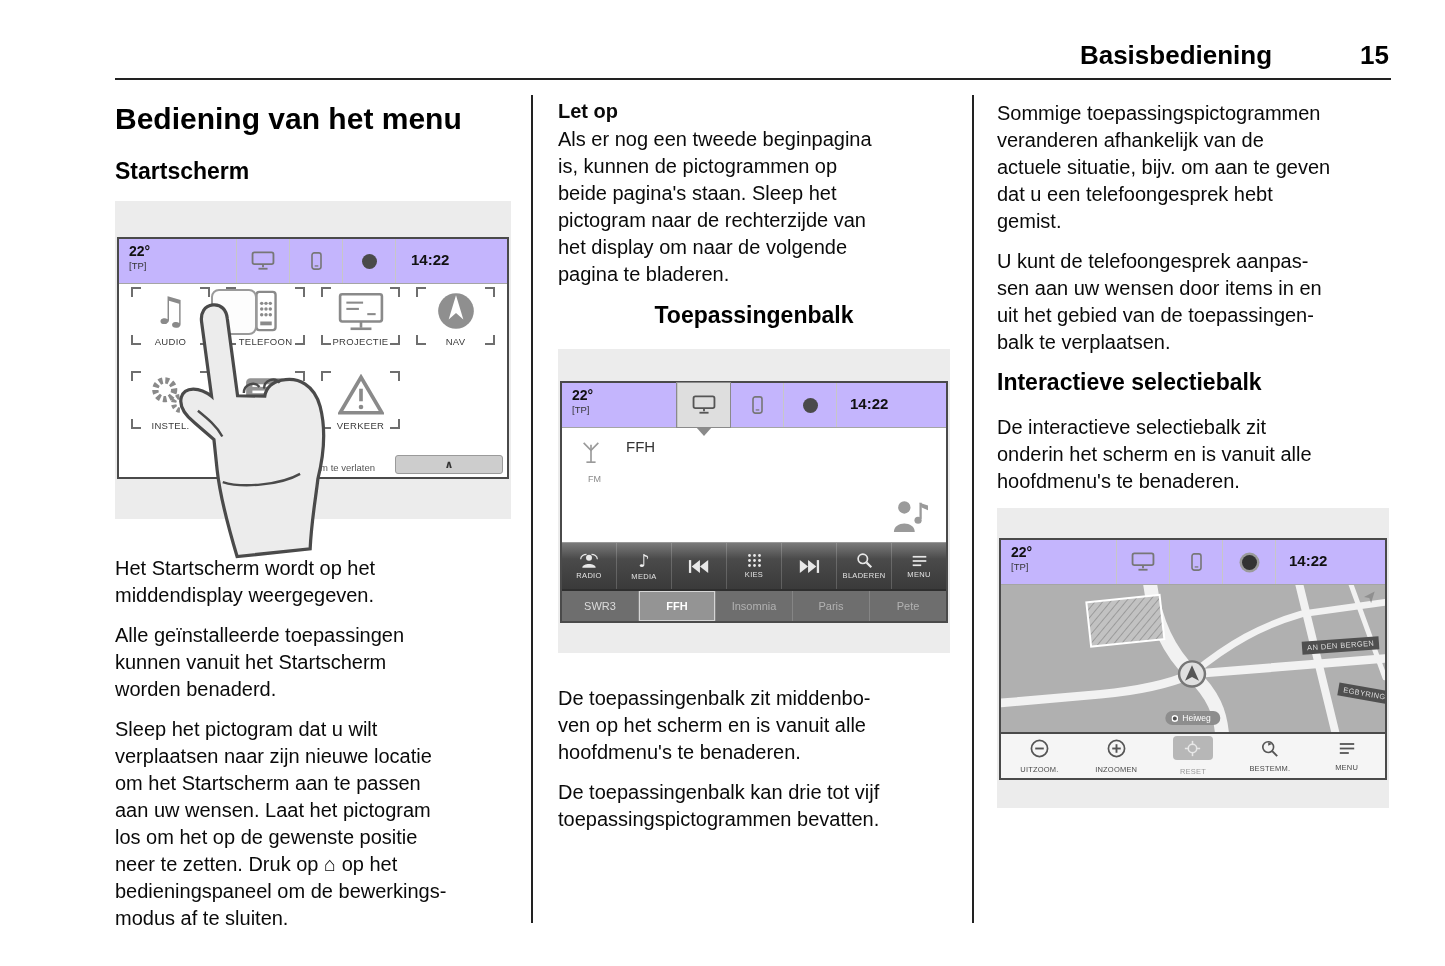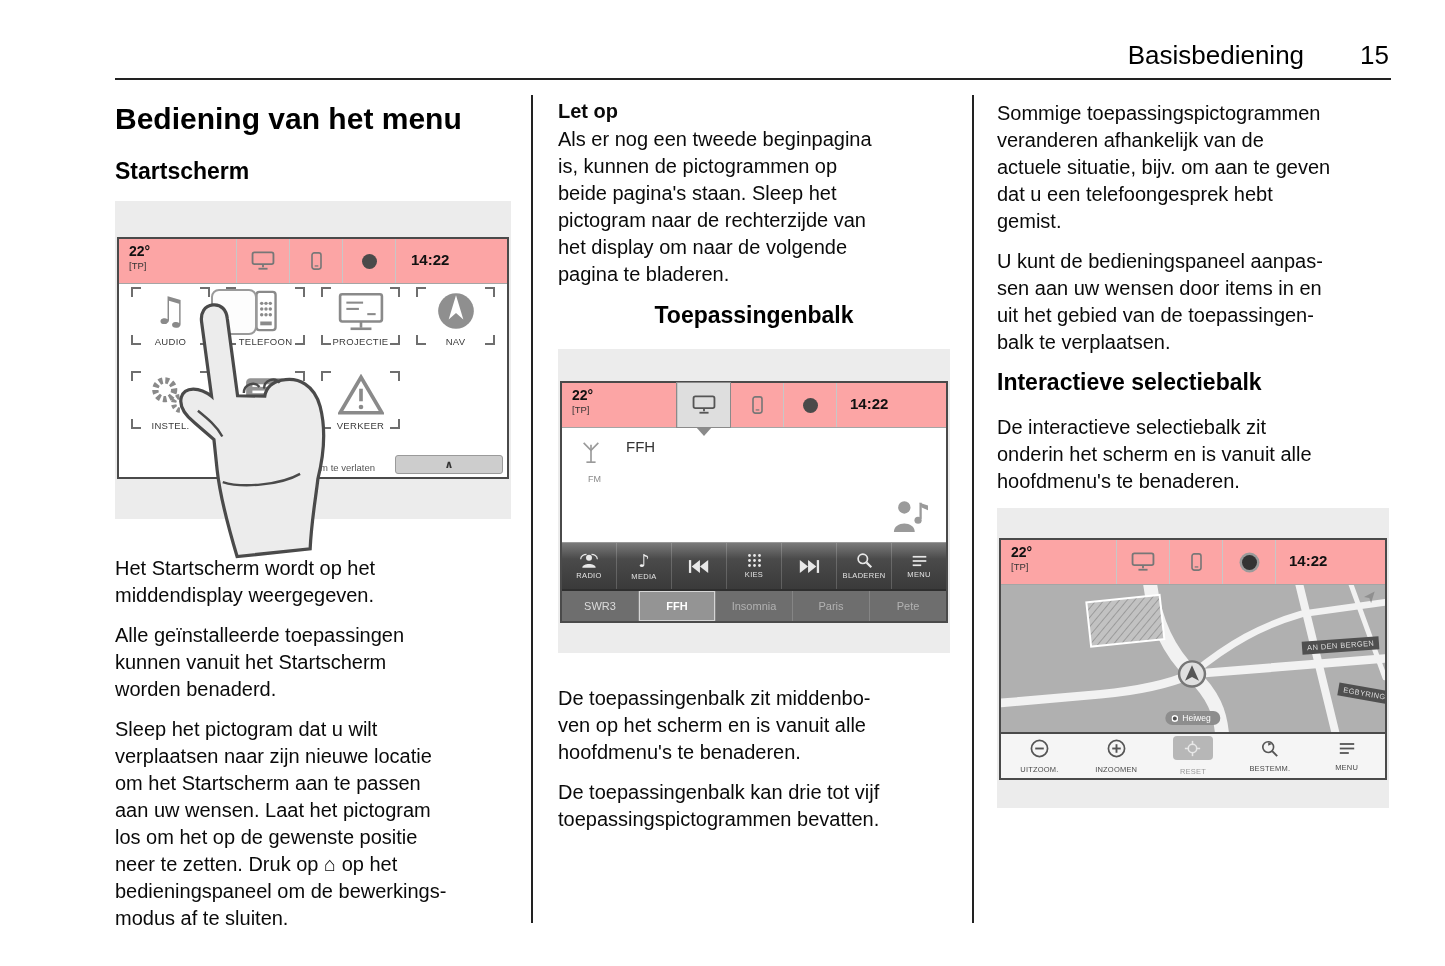--- a/index.html
+++ b/index.html
@@ -1,20 +1,20 @@
 <!DOCTYPE html>
 <html><head>
 <meta charset="utf-8">
 <style>
   html,body{margin:0;padding:0;background:#ffffff;}
   .page{position:relative;width:1445px;height:966px;background:#fff;overflow:hidden;
         font-family:"Liberation Sans","DejaVu Sans",sans-serif;color:#0a0a0a;}
   
-  .page-header{position:absolute;top:40px;right:56px;display:flex;align-items:baseline;gap:56px;
-               font-size:26px;font-weight:normal;color:#000;}
+  .page-header{position:absolute;top:40px;right:56px;display:flex;align-items:baseline;gap:88px;
+               font-size:26px;font-weight:bold;color:#000;}
   .rule{position:absolute;top:78px;left:115px;width:1276px;height:1.5px;background:#222;}
   .vrule{position:absolute;top:95px;width:1.5px;height:828px;background:#222;}
   .vr1{left:531px;} .vr2{left:972px;}
   .col{position:absolute;top:100px;}
   .col1{left:115px;width:396px;}
   .col2{left:558px;width:392px;}
   .col3{left:997px;width:396px;}
   h1{font-size:30px;font-weight:bold;margin:2px 0 22px;color:#000;}
   h2{font-size:23px;font-weight:bold;margin:16px 0 16px;color:#000;}
   .col2 h2{margin-top:14px;text-align:center;}
@@ -24,21 +24,21 @@
   
   .fig{position:relative;background:#ececec;margin:0;}
   .fig1{width:396px;height:318px;margin:14px 0 36px;overflow:visible;}
   .fig2{width:392px;height:304px;margin:20px 0 32px;}
   .fig3{width:392px;height:300px;margin:12px 0 0;}
   .scr{position:absolute;left:2px;right:2px;border:2px solid #4a4a4a;background:#fff;}
   .scr1{top:36px;height:238px;}
   .scr2{top:32px;height:238px;display:flex;flex-direction:column;}
   .scr3{top:30px;height:238px;display:flex;flex-direction:column;}
   
-  .s-top{height:44px;min-height:44px;display:flex;border-bottom:1px solid #a5a5a5;position:relative;background:#fca5a5;}
+  .s-top{height:44px;min-height:44px;display:flex;border-bottom:1px solid #a5a5a5;position:relative;background:#c4b5fd;}
   .s-temp{width:92px;padding:5px 0 0 10px;line-height:1.1;}
   .t1{display:block;font-weight:bold;font-size:14px;color:#111;}
   .t2{display:block;font-size:9.5px;color:#333;margin-top:2px;}
   .s-dock{flex:1;display:flex;justify-content:center;align-items:stretch;}
   .s-cell{width:52px;display:flex;align-items:center;justify-content:center;border-left:1px solid #c7c7c7;}
   .s-cell:last-child{border-right:1px solid #c7c7c7;}
   .s-cell.active{background:#dedede;outline:1px solid #8a8a8a;position:relative;}
   .s-cell.active::after{content:"";position:absolute;bottom:-9px;left:50%;margin-left:-8px;z-index:3;
      border-left:8px solid transparent;border-right:8px solid transparent;border-top:9px solid #8a8a8a;}
   .s-time{width:86px;text-align:left;padding:12px 10px 0 0;font-weight:bold;font-size:15px;color:#111;}
@@ -400,21 +400,21 @@
   </section>
 
   <div class="vrule vr2"></div>
 
   <section class="col col3">
     <p class="body-p">Sommige toepassingspictogrammen
 veranderen afhankelijk van de
 actuele situatie, bijv. om aan te geven
 dat u een telefoongesprek hebt
 gemist.</p>
-    <p class="body-p">U kunt de bedieningspaneel aanpas-
+    <p class="body-p">U kunt de telefoongesprek aanpas-
 sen aan uw wensen door items in en
 uit het gebied van de toepassingen-
 balk te verplaatsen.</p>
     <h2>Interactieve selectiebalk</h2>
     <p class="body-p">De interactieve selectiebalk zit
 onderin het scherm en is vanuit alle
 hoofdmenu's te benaderen.</p>
 
     <figure class="fig fig3">
       <div class="scr scr3">

